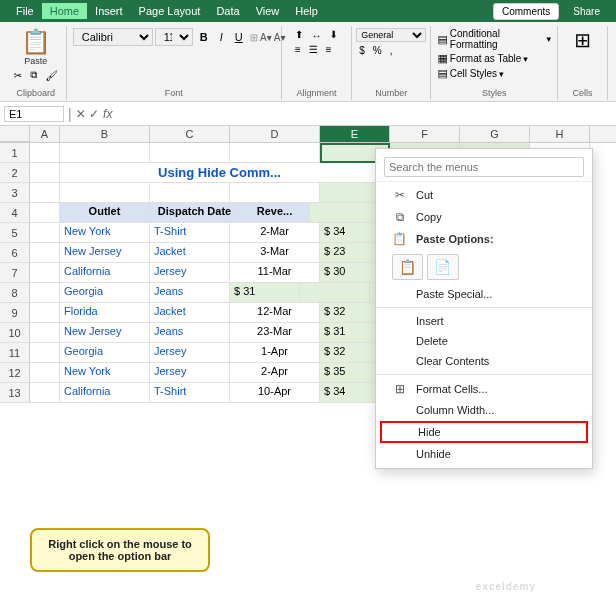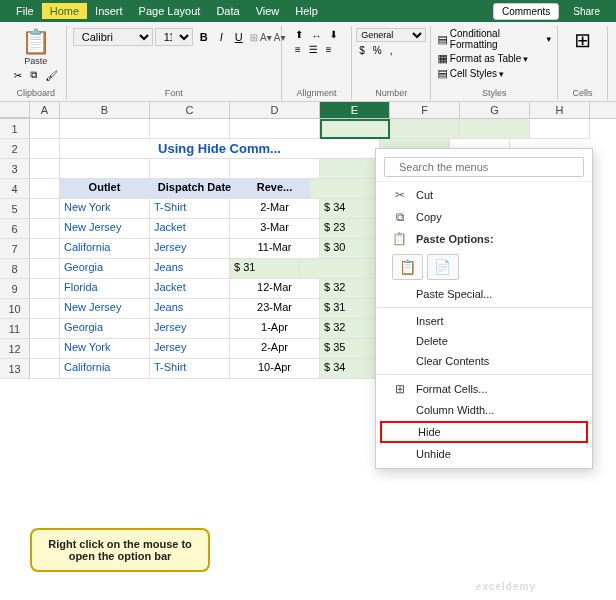--- a/index.html
+++ b/index.html
@@ -1,21 +1,21 @@
 <!DOCTYPE html>
 <html><head>
   <meta charset="utf-8">
   <style>
     * { box-sizing: border-box; margin: 0; padding: 0; }
     body { font-family: 'Segoe UI', Arial, sans-serif; font-size: 12px; background: #fff; width: 616px; height: 600px; overflow: hidden; }
 
     
     .ribbon { background: #217346; height: 22px; display: flex; align-items: center; padding: 0 8px; }
     .ribbon-tab { color: #fff; font-size: 11px; padding: 2px 8px; cursor: pointer; }
-    .ribbon-tab.active { background: #fde047; color: #217346; }
+    .ribbon-tab.active { background: #86efac; color: #217346; }
     .ribbon-body { background: #f3f3f3; border-bottom: 1px solid #d0d0d0; padding: 4px 6px 2px; display: flex; align-items: flex-start; gap: 2px; }
     .comments-btn { background: #fff; border: 1px solid #ccc; border-radius: 3px; padding: 2px 8px; font-size: 10px; cursor: pointer; }
     .share-btn { background: #217346; color: #fff; border: none; border-radius: 3px; padding: 2px 8px; font-size: 10px; cursor: pointer; }
 
     
     .formula-bar { background: #fff; border-bottom: 1px solid #d0d0d0; display: flex; align-items: center; height: 24px; padding: 0 4px; gap: 4px; }
     .cell-ref { border: 1px solid #ccc; width: 60px; padding: 1px 4px; font-size: 11px; }
     .formula-sep { color: #999; font-size: 14px; }
     .formula-icons { display: flex; gap: 4px; color: #666; font-size: 12px; }
     .formula-input { flex: 1; border: none; outline: none; font-size: 11px; padding: 1px 4px; }
@@ -30,21 +30,21 @@
     .cell.selected-col { background: #e2efda; }
     .cell.header-cell { background: #d9e1f2; font-weight: bold; text-align: center; }
     .cell.blue-text { color: #1155cc; }
     .cell.merged-title { background: #fff; font-size: 13px; font-weight: bold; color: #1155cc; text-align: center; }
     .cell.center { text-align: center; }
     .cell.selected-border { border: 2px solid #217346 !important; }
 
     
     .context-menu { position: absolute; top: 148px; left: 375px; width: 218px; background: #fff; border: 1px solid #ccc; box-shadow: 2px 4px 12px rgba(0,0,0,0.18); z-index: 100; padding: 4px 0; }
     .search-box-row { padding: 4px 8px; display: flex; align-items: center; border-bottom: 1px solid #eee; margin-bottom: 2px; }
-    .search-box { border: 1px solid #ccc; width: 100%; padding: 3px 14px; font-size: 11px; border-radius: 2px; }
+    .search-box { border: 1px solid #ccc; width: 100%; padding: 3px 4px; font-size: 11px; border-radius: 2px; }
     .menu-item { padding: 4px 16px; cursor: pointer; font-size: 11px; display: flex; align-items: center; gap: 8px; color: #222; }
     .menu-divider { border: none; border-top: 1px solid #e0e0e0; margin: 3px 0; }
     .menu-item.highlighted { border: 2px solid red; background: #fff; font-weight: normal; }
     .menu-icon { width: 16px; text-align: center; font-size: 12px; color: #555; }
     .paste-options-row { display: flex; gap: 4px; padding: 4px 16px; }
     .paste-icon-btn { border: 1px solid #ccc; background: #f9f9f9; padding: 4px 6px; cursor: pointer; font-size: 14px; border-radius: 2px; }
     .font-select { border: 1px solid #ccc; padding: 1px 4px; font-size: 11px; width: 80px; }
     .font-size-select { border: 1px solid #ccc; padding: 1px 4px; font-size: 11px; width: 38px; }
     .font-btn { border: 1px solid transparent; background: none; cursor: pointer; padding: 1px 4px; font-size: 11px; border-radius: 2px; }
 
@@ -174,20 +174,26 @@
       </div>
 
       <div class="ribbon-group-v" style="min-width:50px;">
         <div style="font-size:18px; cursor:pointer;">Σ</div>
         <span class="group-label">Editing</span>
       </div>
 
     </div>
   </div>
 
+  <div class="formula-bar">
+    <input class="cell-ref" value="E1" style="">
+    <span class="formula-sep">|</span>
+    <span class="formula-icons">✕ ✓ <i>fx</i></span>
+    <input class="formula-input" value="" style="">
+  </div>
 
   <div class="spreadsheet-container">
 
     <div class="col-header-row">
       <div class="row-num-header"></div>
       <div class="col-header" style="width:30px;">A</div>
       <div class="col-header" style="width:90px;">B</div>
       <div class="col-header" style="width:80px;">C</div>
       <div class="col-header" style="width:90px;">D</div>
       <div class="col-header selected" style="width:70px;">E</div>

